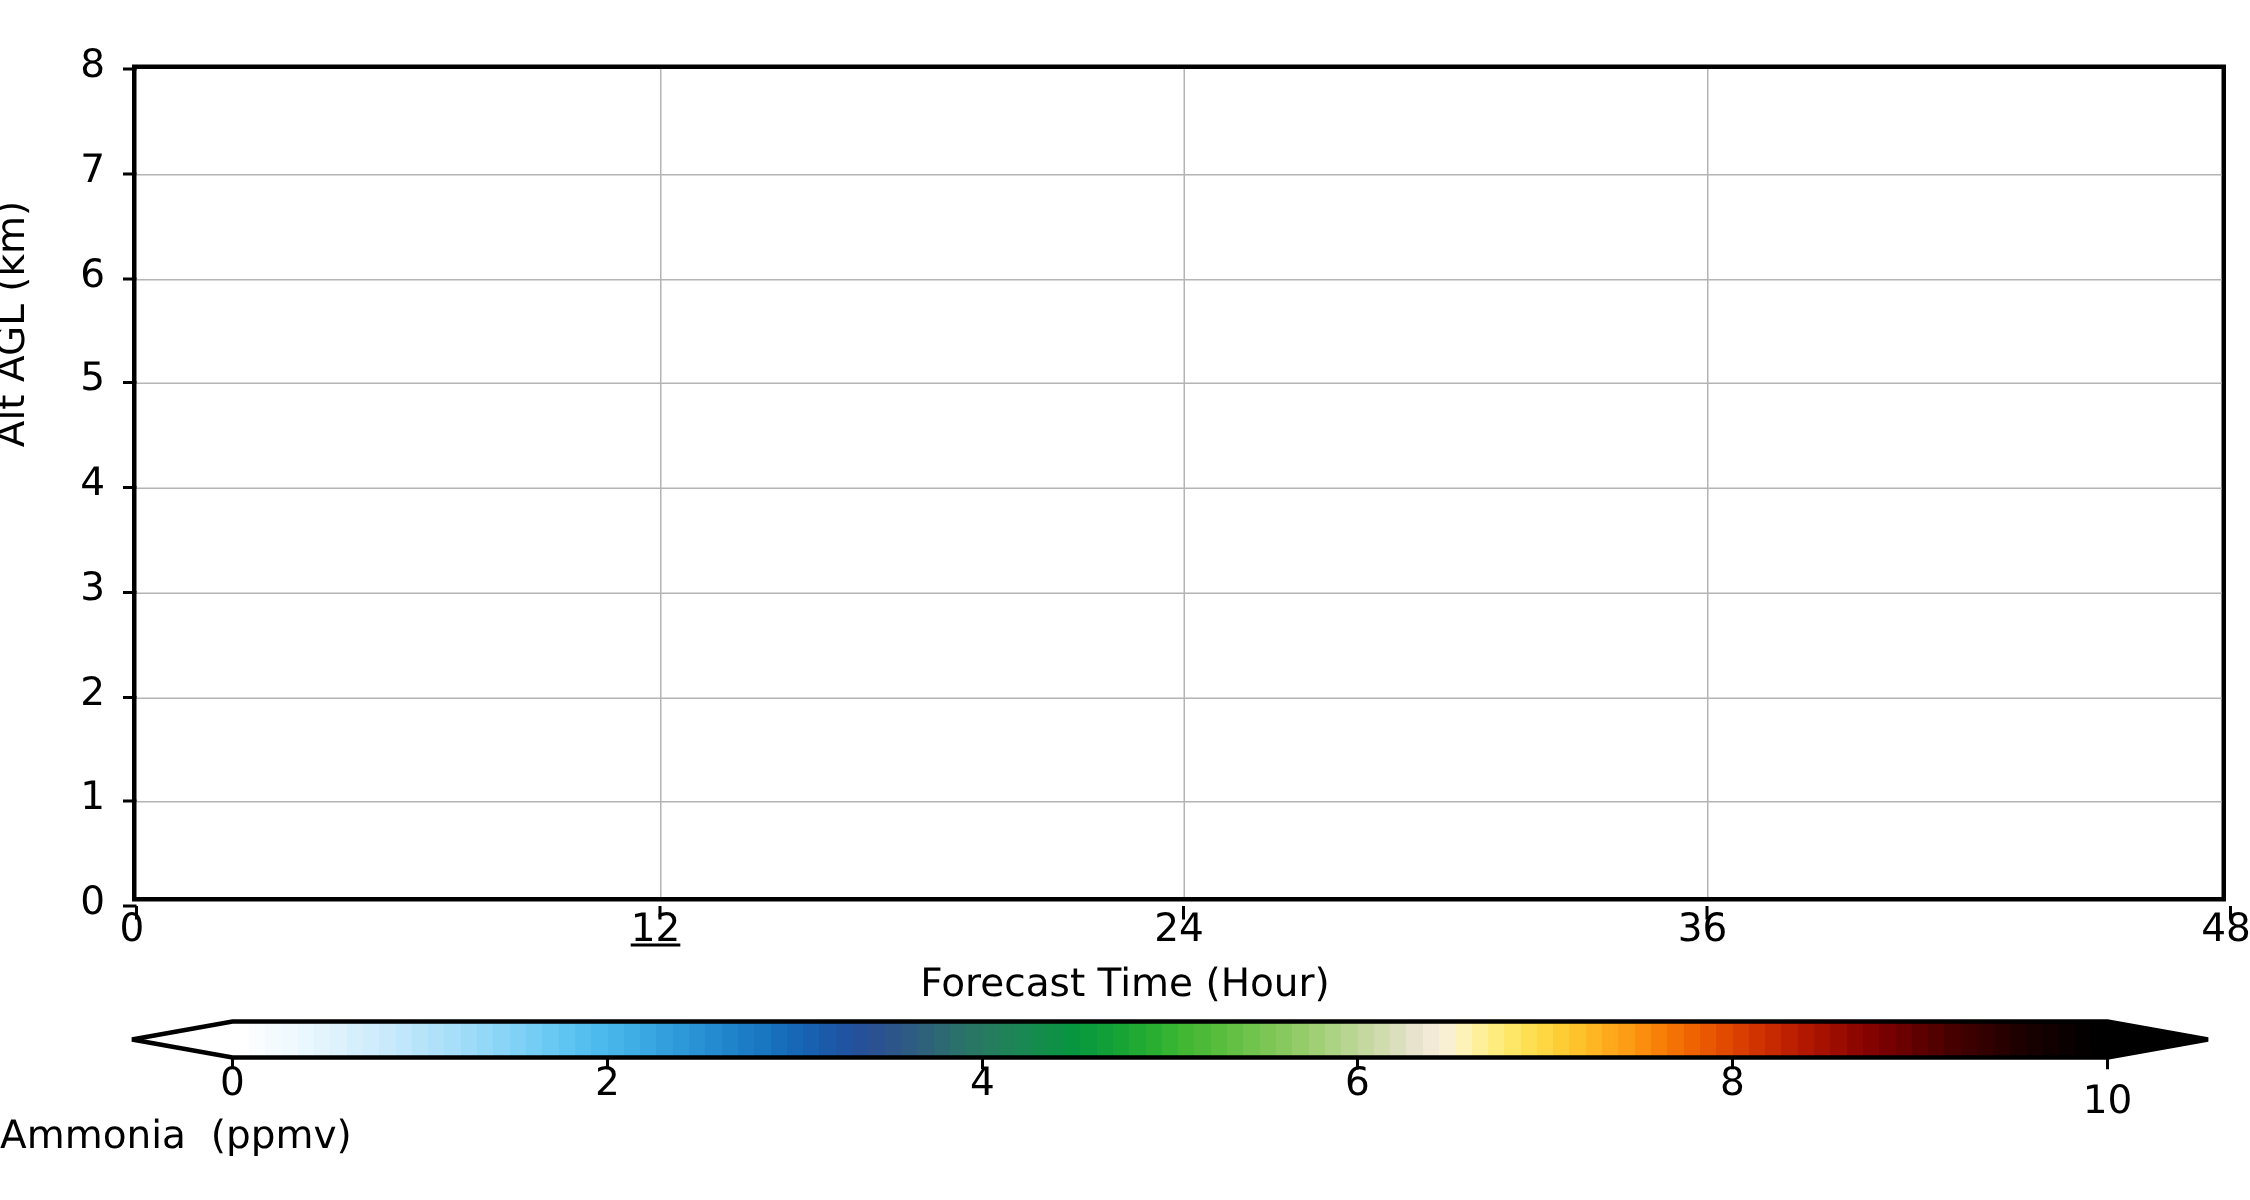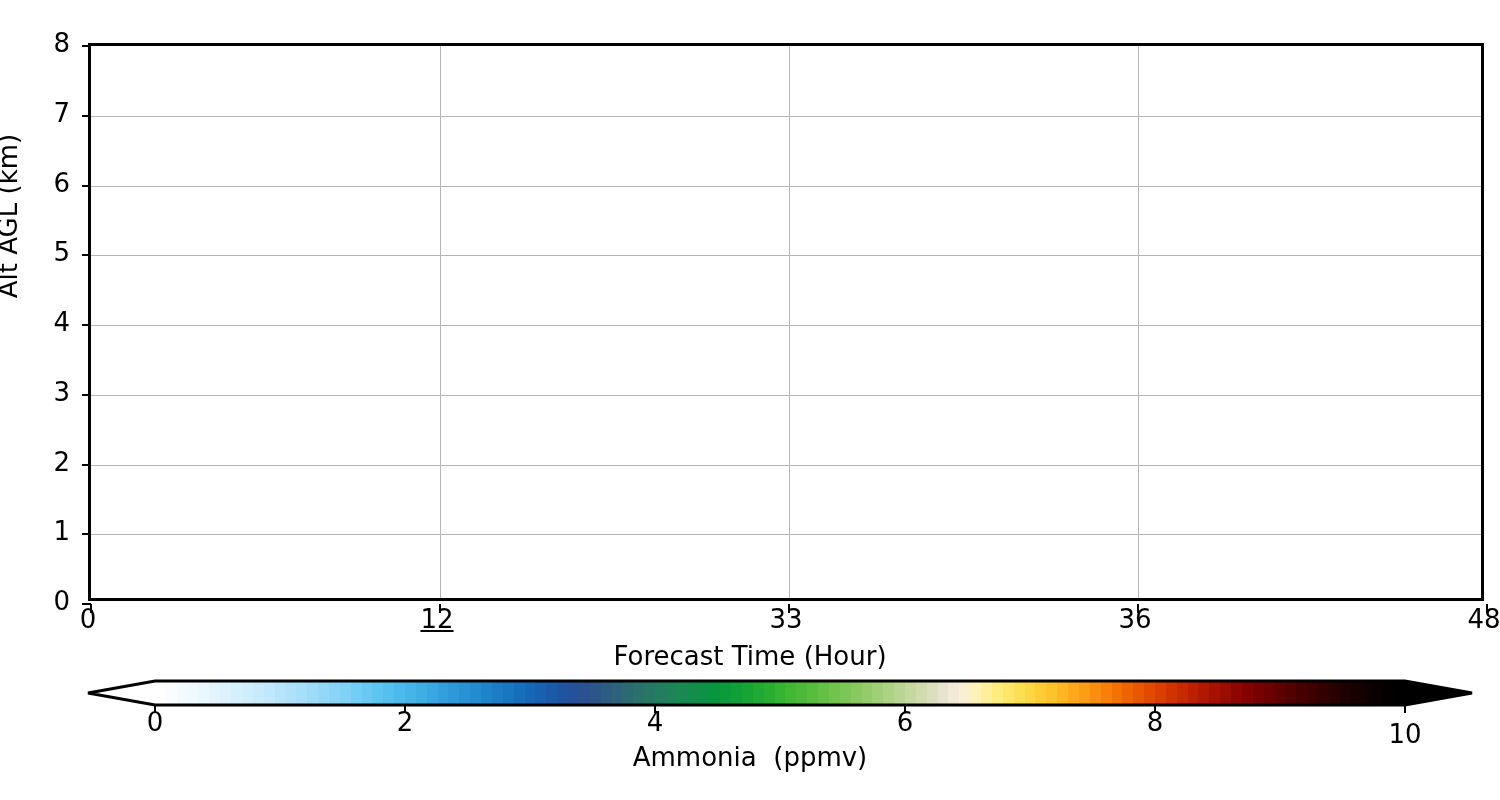--- a/index.html
+++ b/index.html
@@ -141,21 +141,21 @@
     font-size: 26px;
     line-height: 26px;
     text-align: center;
     white-space: pre;
   }
   #cblabel {
     position: absolute;
     left: 0;
     top: 70px;
     width: 1500px;
-    text-align: center;
+    text-align: left;
     font-size: 26px;
     line-height: 28px;
     white-space: pre;
   }
 </style>
 </head>
 <body>
 
 <div id="figure">
 
@@ -200,21 +200,21 @@
       <div class="ytick-label" style="left: 10px; width: 60px; top: 239.25px; right: auto;">5</div>
       <div class="ytick-label" style="left: 10px; width: 60px; top: 169.5px; right: auto;">6</div>
       <div class="ytick-label" style="left: 10px; width: 60px; top: 99.75px; right: auto;">7</div>
       <div class="ytick-label" style="left: 10px; width: 60px; top: 30px; right: auto;">8</div>
     </div>
   <div id="ylabel">Alt AGL (km)</div>
 
   <div id="xtick-layer">
       <div class="xtick-label" style="left: 38px; width: 100px;">0</div>
       <div class="xtick-label" style="left: 387px; width: 100px; text-decoration: underline;">12</div>
-      <div class="xtick-label" style="left: 736px; width: 100px;">33</div>
+      <div class="xtick-label" style="left: 736px; width: 100px;">24</div>
       <div class="xtick-label" style="left: 1085px; width: 100px;">36</div>
       <div class="xtick-label" style="left: 1434px; width: 100px;">48</div>
     </div>
   <div id="xlabel">Forecast Time (Hour)</div>
 
   <div id="colorbar-wrap">
     <svg id="colorbar-svg" width="1500" height="40">
         <rect x="155" y="8" width="11.469565217391304" height="24" fill="#ffffff" shape-rendering="crispEdges"></rect>
         <rect x="165.8695652173913" y="8" width="11.469565217391304" height="24" fill="#fafdff" shape-rendering="crispEdges"></rect>
         <rect x="176.73913043478262" y="8" width="11.469565217391304" height="24" fill="#f4fbff" shape-rendering="crispEdges"></rect>

